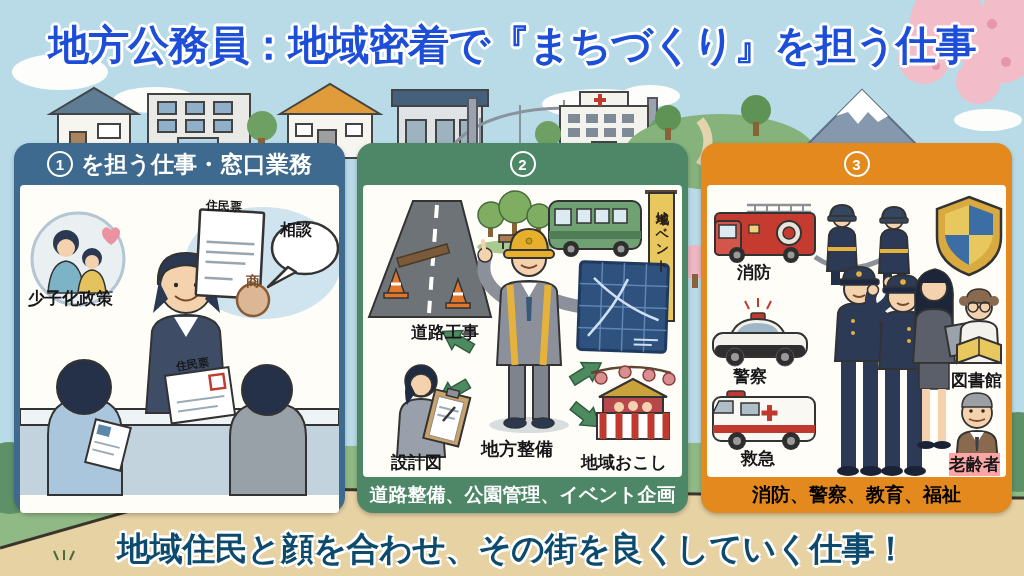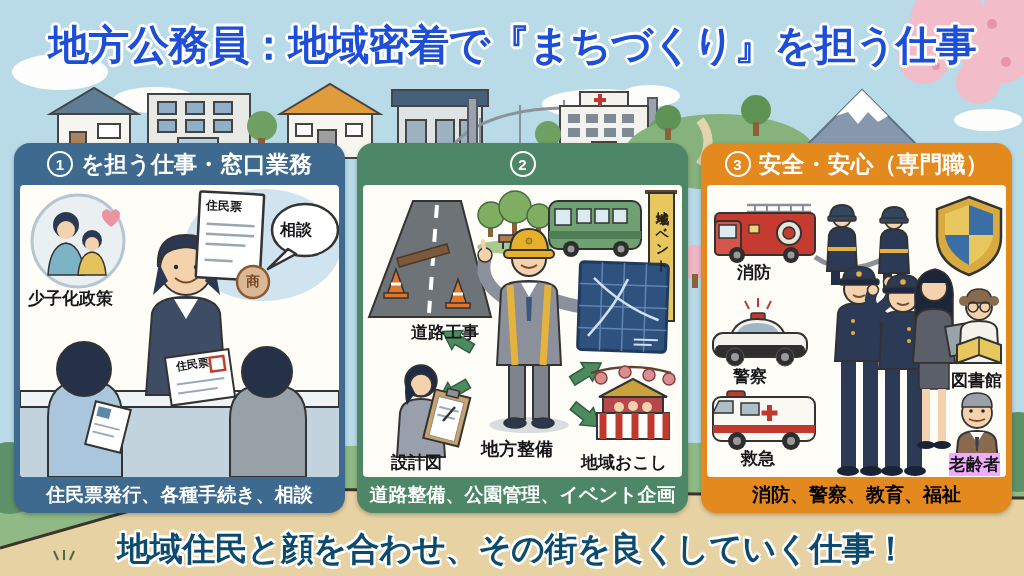--- a/index.html
+++ b/index.html
@@ -227,23 +227,20 @@
       <polygon points="268,64 248,84 276,69" fill="#ffffff" stroke="#333" stroke-width="2.5" stroke-linejoin="round"></polygon>
 
       <circle cx="233" cy="97" r="16" fill="#dcb795" stroke="#8a5a33" stroke-width="2.5"></circle>
     </svg>
     <span class="lbl" style="left:8px; top:102px;">少子化政策</span>
     <span class="lbl" style="left:186px; top:13px; font-size:12px; transform:rotate(3deg);">住民票</span>
     <span class="lbl" style="left:260px; top:35px; font-size:16px;">相談</span>
     <span class="lbl" style="left:226px; top:88px; font-size:14px; color:#7a4a28;">商</span>
     <span class="lbl tiny" style="left:156px; top:172px; transform:rotate(-8deg);">住民票</span>
   </div>
-  <div class="pcap">
-    <span>住民票発行、各種手続き、相談</span>
-  </div>
 </div>
 
 <div class="panel" style="left: 357px; width: 331px; background: rgb(78, 135, 103);">
   <div class="phead">
     <span class="pnum">2</span>
   </div>
   <div class="pbody">
     <svg class="art" viewBox="0 0 319 292">
       <defs>
         <path id="p2arw" d="M-15,-5 L2,-5 L2,-11 L19,0 L2,11 L2,5 L-15,5 Z"></path>
@@ -373,21 +370,20 @@
     <span class="lbl" style="left:218px; top:266px;">地域おこし</span>
   </div>
   <div class="pcap">
     <span>道路整備、公園管理、イベント企画</span>
   </div>
 </div>
 
 <div class="panel" style="left: 701px; width: 311px; background: rgb(227, 137, 30);">
   <div class="phead">
     <span class="pnum">3</span>
-    <span>安全・安心（専門職）</span>
   </div>
   <div class="pbody">
     <svg class="art" viewBox="0 0 299 292">
 
       <line x1="40" y1="20" x2="104" y2="20" stroke="#8a9096" stroke-width="2.5"></line>
       <line x1="40" y1="27" x2="104" y2="27" stroke="#8a9096" stroke-width="2.5"></line>
       <g stroke="#8a9096" stroke-width="2">
           <line x1="48" y1="20" x2="48" y2="27"></line>
           <line x1="60" y1="20" x2="60" y2="27"></line>
           <line x1="72" y1="20" x2="72" y2="27"></line>
@@ -522,20 +518,20 @@
       <circle cx="264" cy="226" r="1.8" fill="#2a2a2a"></circle>
         <circle cx="276" cy="226" r="1.8" fill="#2a2a2a"></circle>
       <path d="M248,288 L251,256 Q253,246 270,246 Q287,246 289,256 L292,288 Z" fill="#8a6a4f" stroke="#333" stroke-width="2"></path>
       <polygon points="263,247 270,258 277,247" fill="#ffffff"></polygon>
       <polygon points="268,252 272,252 271,266 269,266" fill="#3a3f4a"></polygon>
     </svg>
     <span class="lbl" style="left:30px; top:76px;">消防</span>
     <span class="lbl" style="left:26px; top:180px;">警察</span>
     <span class="lbl" style="left:34px; top:262px;">救急</span>
     <span class="lbl" style="left:244px; top:184px;">図書館</span>
-    <span class="lbl" style="left:242px; top:268px; background:#f0abfc;">老齢者</span>
+    <span class="lbl" style="left:242px; top:268px; background:#fca5a5;">老齢者</span>
   </div>
   <div class="pcap cap3">
     <span>消防、警察、教育、福祉</span>
   </div>
 </div>
 
 <div class="footer">地域住民と顔を合わせ、その街を良くしていく仕事！</div>
 
 </body></html>

